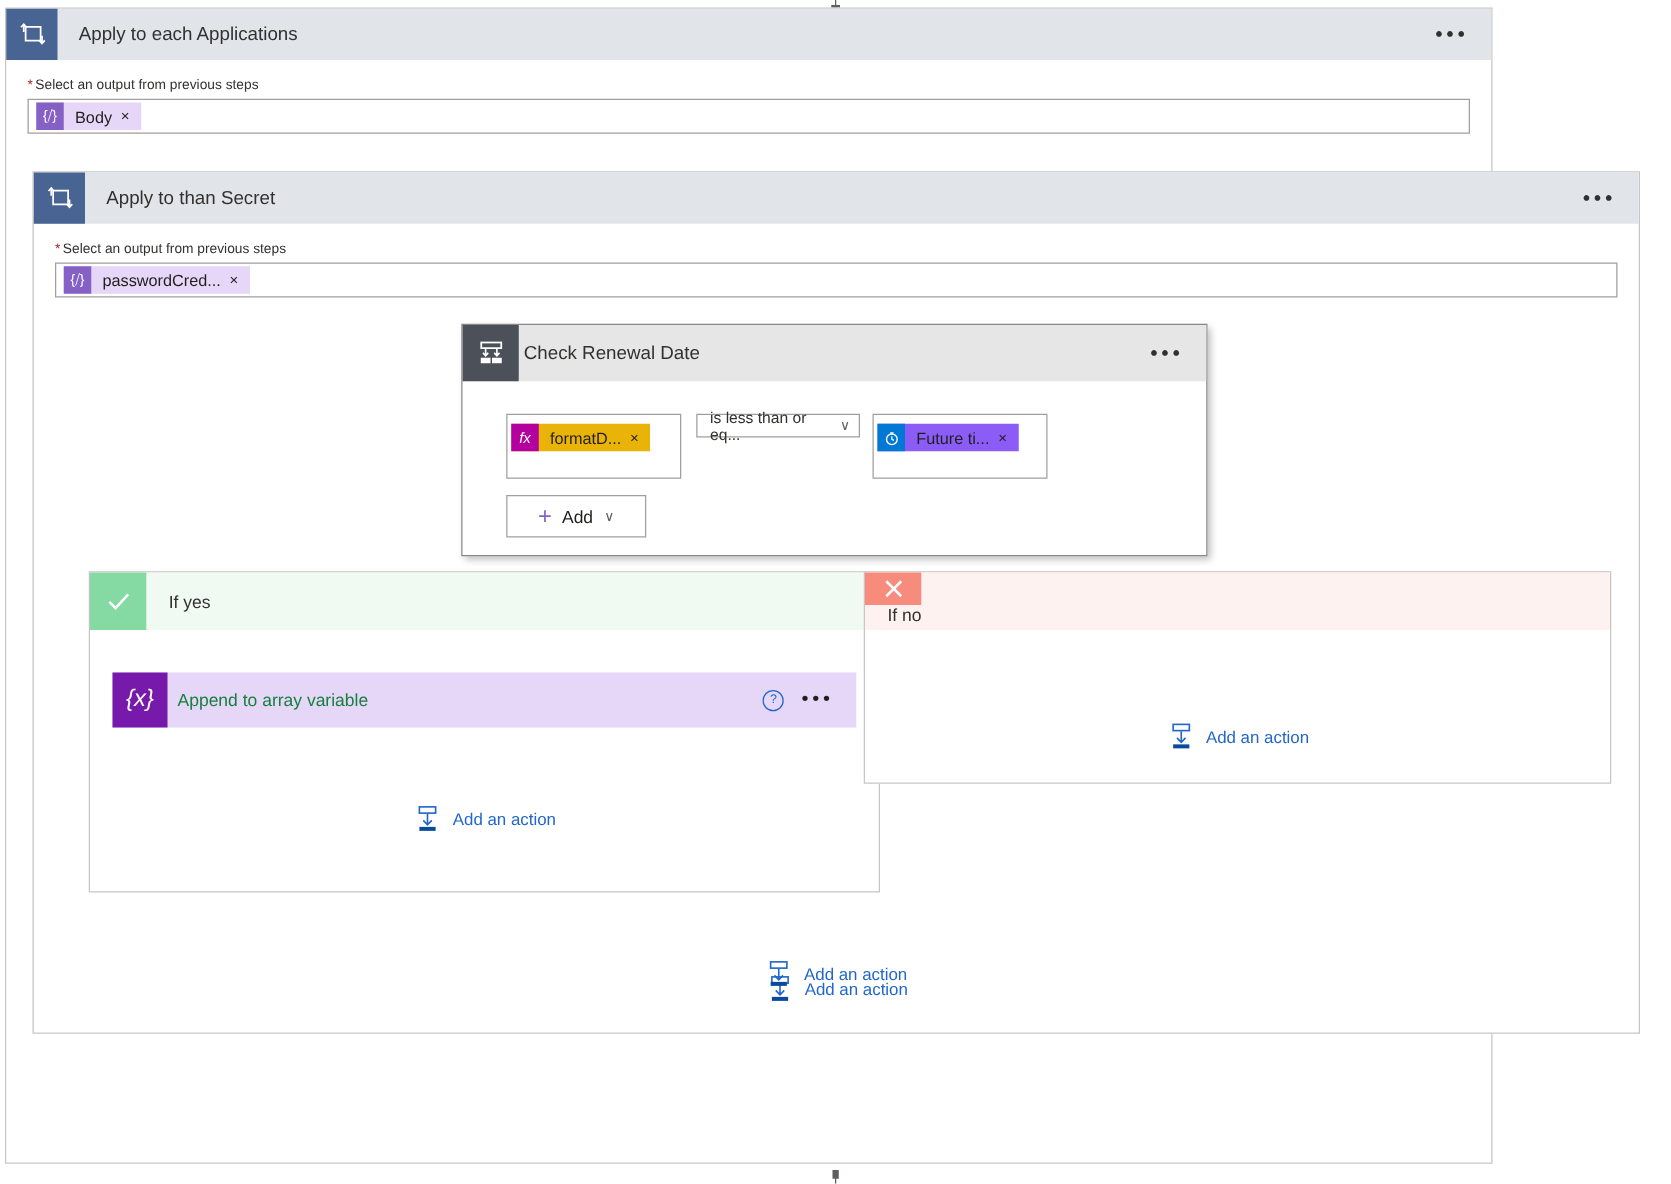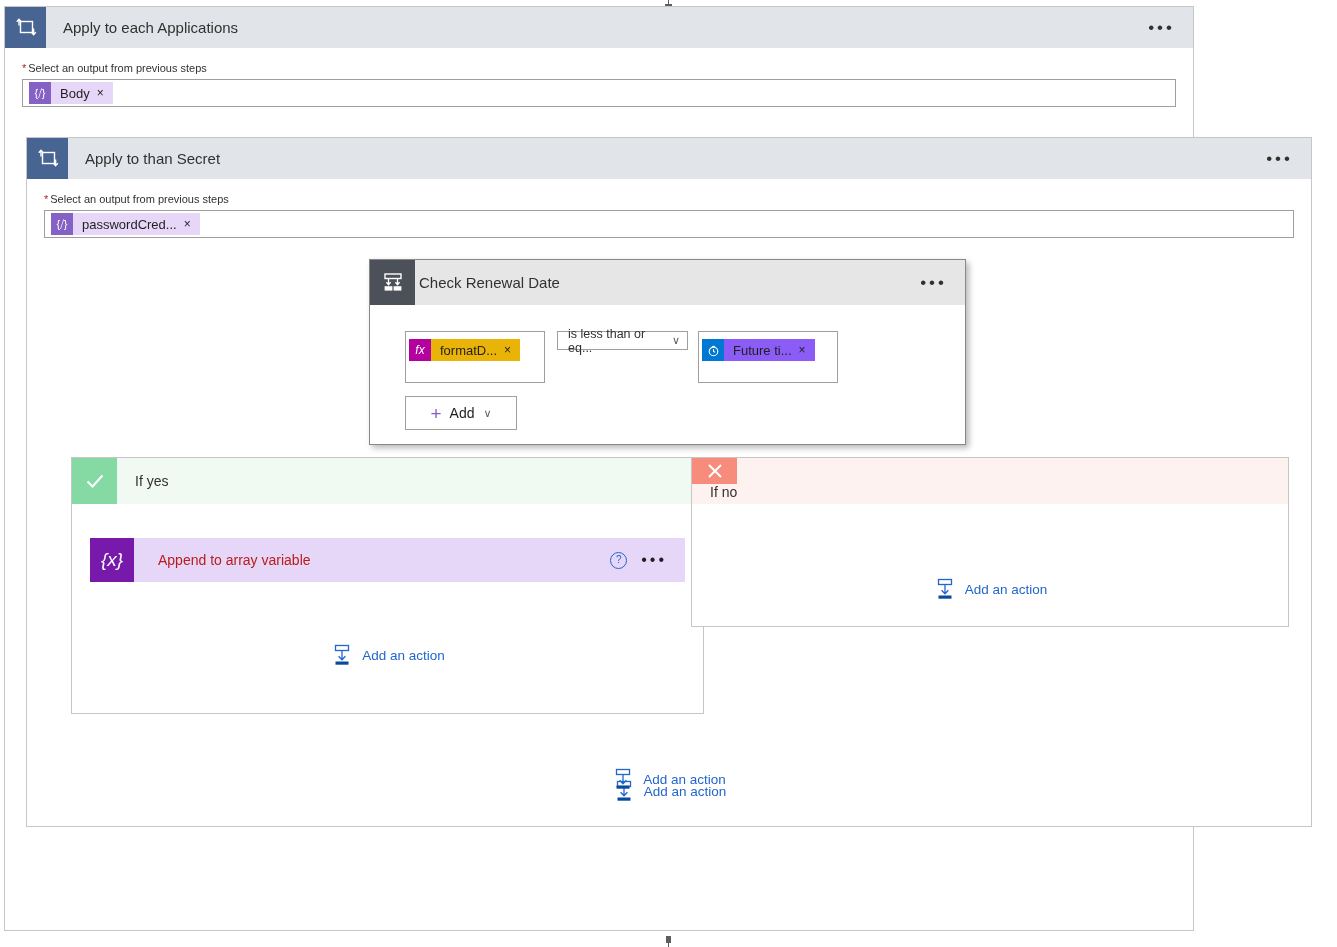--- a/index.html
+++ b/index.html
@@ -278,23 +278,23 @@
     align-items: center;
     justify-content: center;
     color: #ffffff;
     font-size: 19px;
     font-style: italic;
   }
   .action-title {
     flex: 1;
     display: flex;
     align-items: center;
-    padding-left: 24px;
+    padding-left: 8px;
     font-size: 14px;
-    color: #b91c1c;
+    color: #15803d;
   }
   .action-help {
     display: flex;
     align-items: center;
     padding-right: 14px;
     cursor: pointer;
   }
   .action-ellipsis {
     display: flex;
     align-items: center;

